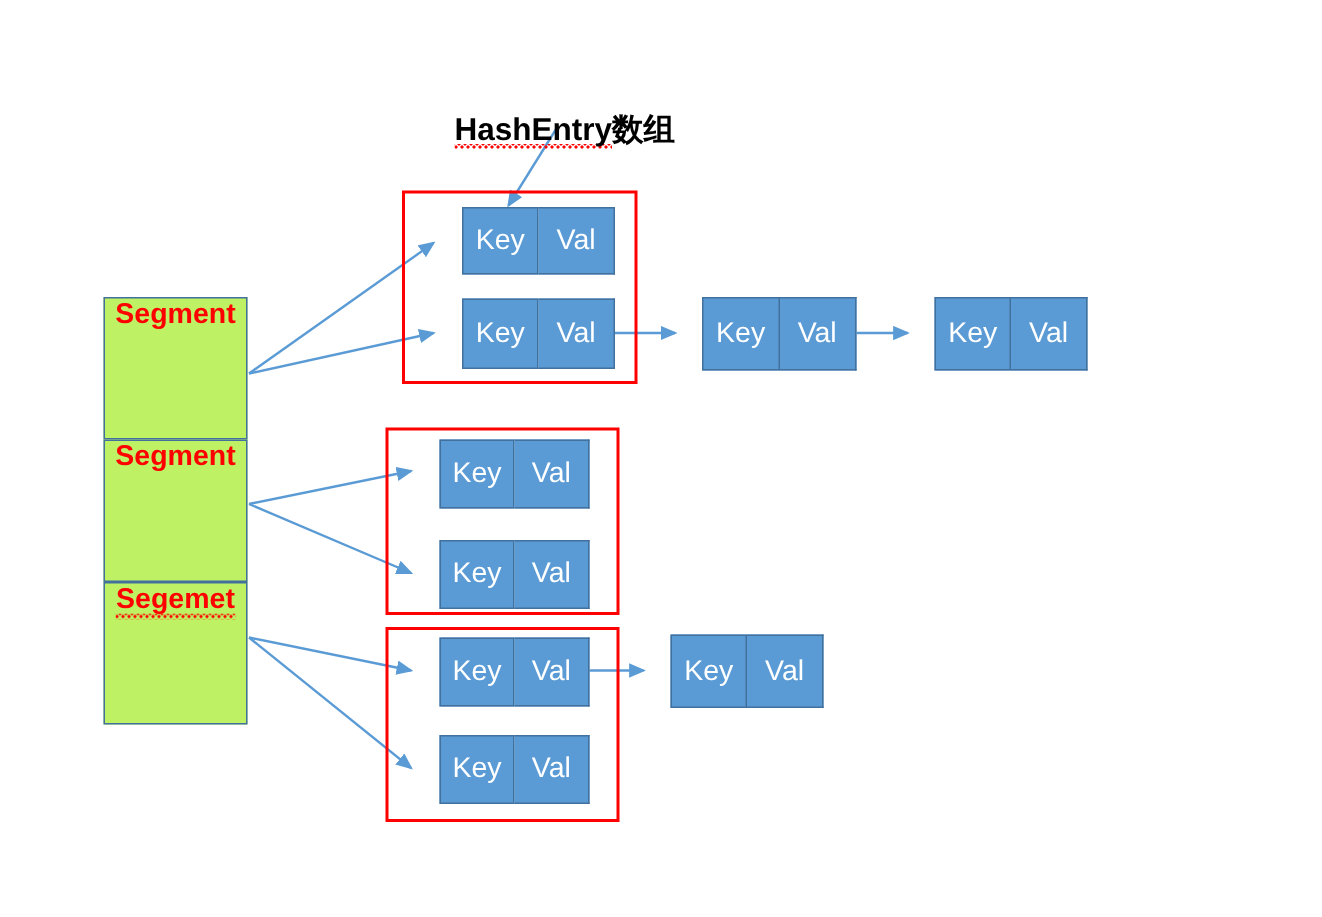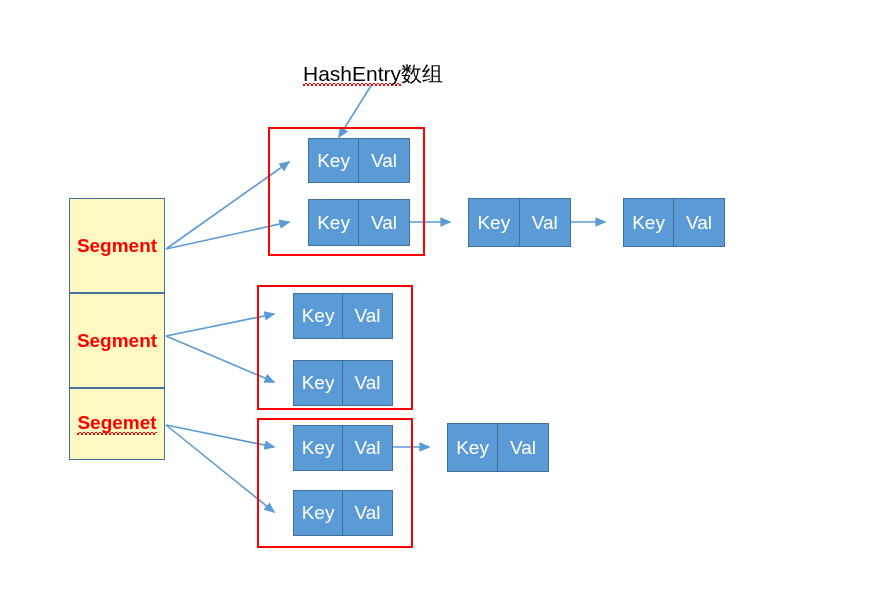--- a/index.html
+++ b/index.html
@@ -41,24 +41,24 @@
       radial-gradient(circle at 1px 2px, #ff0000 1px, transparent 1.2px),
       radial-gradient(circle at 3px 0px, #ff0000 1px, transparent 1.2px);
     background-size: 4px 4px;
   }
   .segment-stack {
     position: absolute;
   }
   .segment-cell {
     position: absolute;
     box-sizing: border-box;
-    background: #fef9c3;
+    background: #bef264;
     border: 1px solid #41719c;
     display: flex;
-    align-items: center;
+    align-items: flex-start;
     justify-content: center;
   }
   .segment-text {
     color: #ff0000;
     font-size: 19px;
     font-weight: bold;
     white-space: nowrap;
   }
   .segment-text.misspelled {
     background-repeat: repeat-x;
@@ -111,32 +111,32 @@
         <line x1="166" y1="336" x2="274" y2="314" marker-end="url(#arrowhead)"></line>
         <line x1="166" y1="336" x2="274" y2="382" marker-end="url(#arrowhead)"></line>
         <line x1="166" y1="425" x2="274" y2="447" marker-end="url(#arrowhead)"></line>
         <line x1="166" y1="425" x2="274" y2="512" marker-end="url(#arrowhead)"></line>
         <line x1="410" y1="222" x2="450" y2="222" marker-end="url(#arrowhead)"></line>
         <line x1="571" y1="222" x2="605" y2="222" marker-end="url(#arrowhead)"></line>
         <line x1="393" y1="447" x2="429" y2="447" marker-end="url(#arrowhead)"></line>
       </g>
   </svg>
 
-  <div class="title-label" style="left:303px; top:60px;">
+  <div class="title-label" style="left:303px; top:72px;font-weight:bold;">
     <span class="spell">HashEntry</span><span>数组</span>
   </div>
 
   <div class="segment-stack">
       <div class="segment-cell" style="left: 69px; top: 198px; width: 96px; height: 95px;">
         <span class="segment-text">Segment</span>
       </div>
       <div class="segment-cell" style="left: 69px; top: 293px; width: 96px; height: 95px;">
         <span class="segment-text">Segment</span>
       </div>
-      <div class="segment-cell" style="left: 69px; top: 388px; width: 96px; height: 72px;">
+      <div class="segment-cell" style="left: 69px; top: 388px; width: 96px; height: 95px;">
         <span class="segment-text misspelled">Segemet</span>
       </div>
     </div>
 
   <div id="buckets-layer">
       <div class="bucket-box" style="left: 268px; top: 127px; width: 157px; height: 129px;"></div>
       <div class="entry" style="left: 292px; top: 138px; width: 118px; height: 45px;">
         <div class="half key" style="width: 50%; height: 100%;">Key</div>
         <div class="half val" style="width: 50%; height: 100%;">Val</div>
       </div>

